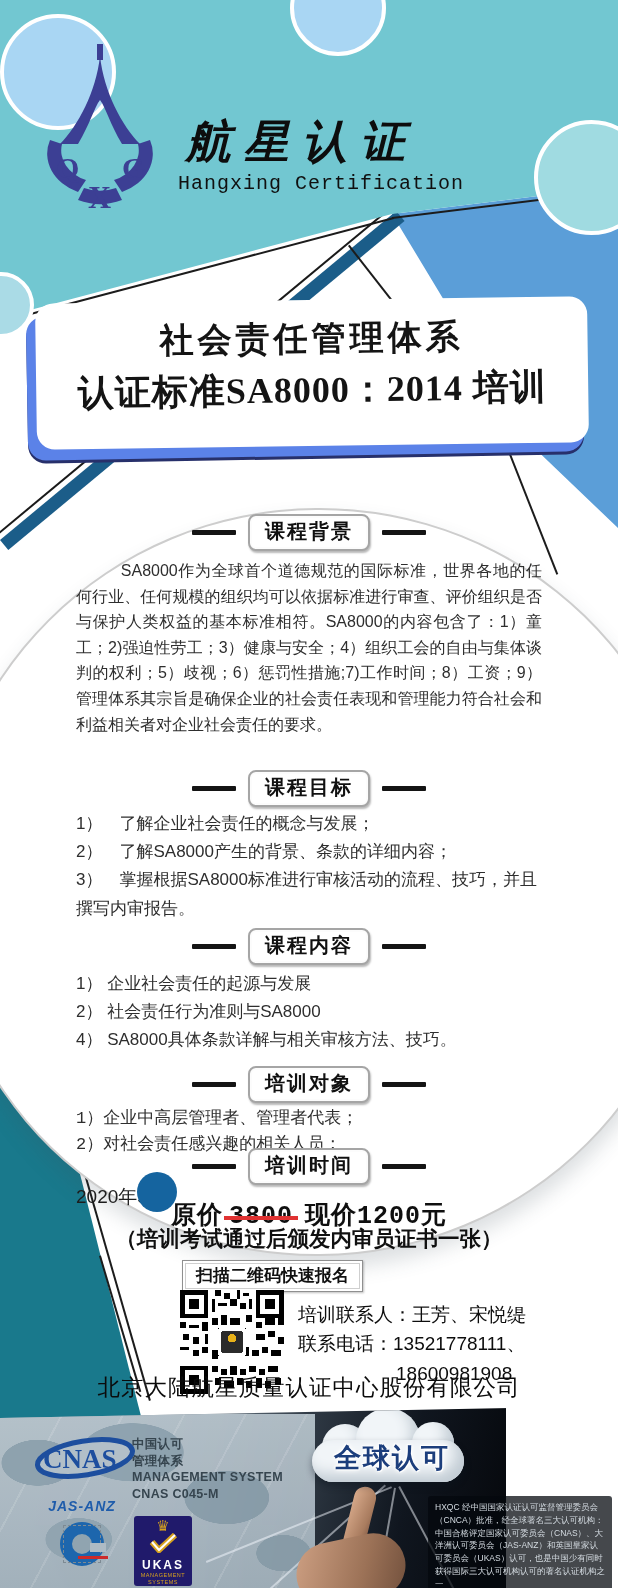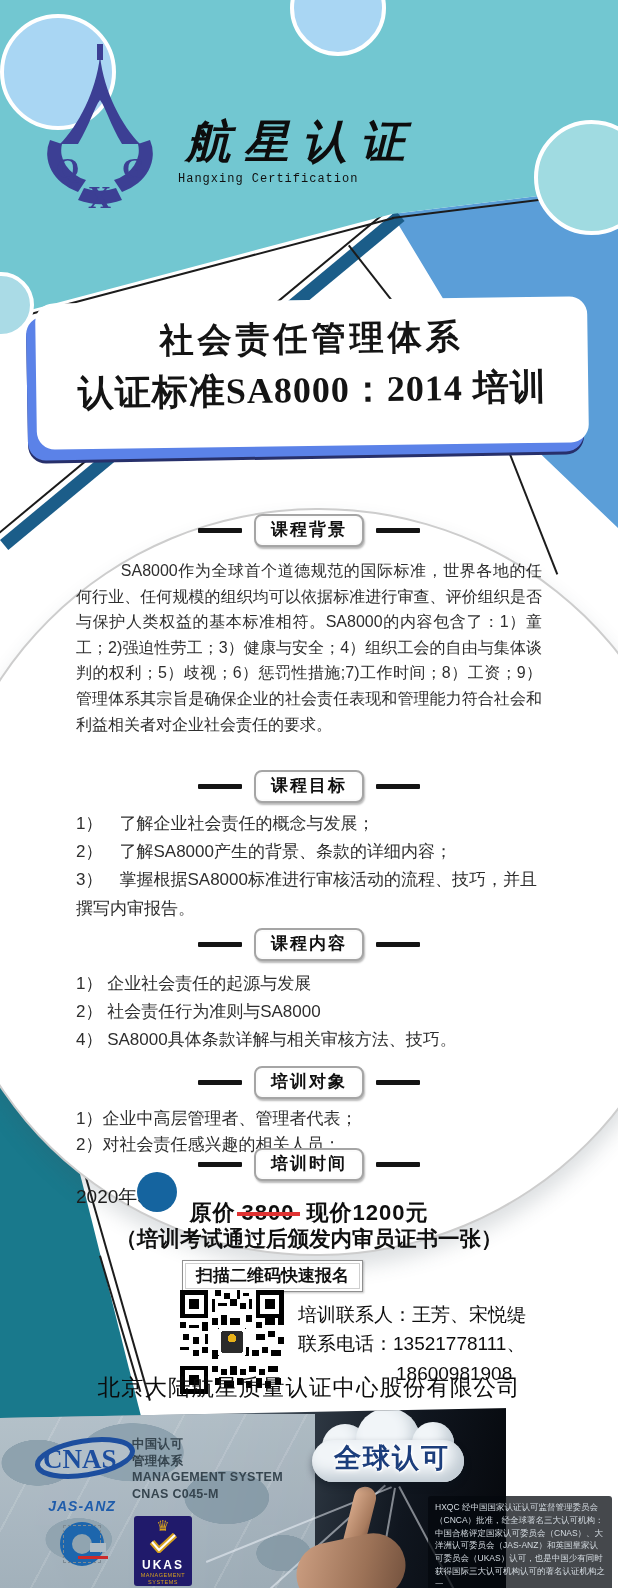--- a/index.html
+++ b/index.html
@@ -31,50 +31,50 @@
   .bubble { position:absolute; border-radius:50%; border:4px solid #ffffff; z-index:3; }
   .b1 { left:290px; top:-40px; width:96px;  height:96px;  background:#a9d6f3; }
   .b2 { left:0;     top:14px;  width:116px; height:116px; background:#a9d6f3; }
   .b3 { left:534px; top:120px; width:115px; height:115px; background:#a0dbe1; }
   .b4 { left:-32px; top:272px; width:66px;  height:66px;  background:#aadbe6; }
   .logo { position:absolute; left:38px; top:40px; z-index:4; }
   .brand-cn { position:absolute; left:186px; top:112px; z-index:4; width:300px;
     font-family:"Liberation Serif","DejaVu Serif",serif; font-weight:900; font-style:italic;
     font-size:45px; letter-spacing:13px; color:#0d0d0d; }
   .brand-en { position:absolute; left:178px; top:172px; z-index:4;
-    font-family:"Liberation Mono","DejaVu Sans Mono",monospace; font-size:12px; letter-spacing:1px; color:#101010; }
+    font-family:"Liberation Mono","DejaVu Sans Mono",monospace; font-size:20px; letter-spacing:1px; color:#101010; }
   
   .card-back { position:absolute; left:27px; top:312px; width:556px; height:144px; background:#5b82e8;
     border-radius:18px; transform:rotate(-1deg); box-shadow:0 3px 0 #27306b; z-index:5; }
   .card { position:absolute; left:36px; top:300px; width:552px; height:146px; background:#ffffff;
     border-radius:18px; transform:rotate(-0.8deg); z-index:6; text-align:center; padding-top:13px;
     font-family:"Liberation Serif","DejaVu Serif",serif; font-weight:700; color:#141414; }
   .card .t1 { font-size:34px; letter-spacing:4px; line-height:1.5; }
   .card .t2 { font-size:36px; letter-spacing:1px; line-height:1.45; }
   
   .big-circle { position:absolute; left:-62px; top:508px; width:760px; height:748px; background:#fff;
     border:2px solid #cdcdcd; border-radius:50%; transform:rotate(-6deg);
     box-shadow:0 12px 20px rgba(60,80,90,.18); z-index:4; }
   .dot-blue { position:absolute; left:137px; top:1172px; width:40px; height:40px; border-radius:50%;
     background:#15649f; z-index:11; }
   
   .content { position:absolute; inset:0; z-index:10; }
   .blk { position:absolute; left:76px; width:466px; }
   .sh { display:flex; justify-content:center; align-items:center; }
   .dash { width:44px; height:5px; background:#141414; margin:0 12px; border-radius:1px; }
   .sec-box { border:2px solid #a5a5a5; border-radius:8px; background:#fff; padding:2px 15px 4px;
-    font-size:17px; font-weight:700; color:#101010; letter-spacing:2px;
+    font-size:20px; font-weight:700; color:#101010; letter-spacing:2px;
     box-shadow:1px 2px 2px rgba(0,0,0,.28), inset 0 0 0 2px #fcfcfc; }
   .sh1 { top:514px; } .sh2 { top:770px; } .sh3 { top:928px; } .sh4 { top:1066px; } .sh5 { top:1148px; }
   .para { top:558px; font-size:16px; line-height:1.6; color:#2e2e2e; text-align:justify; text-indent:2.8em; }
-  .goals { top:810px; } .conts { top:970px; } .aud { top:1106px; }
+  .goals { top:810px; } .conts { top:970px; } .aud { top:1106px;font-family:Liberation Mono, monospace; }
   .goals div, .conts div { font-size:17px; line-height:1.66; color:#2e2e2e; }
   .aud div { font-size:17px; line-height:1.55; color:#2e2e2e; }
   .month { top:1184px; font-size:19px; color:#1d1d1d; }
-  .price { top:1198px; text-align:center; font-size:22px; font-weight:700; color:#0f0f0f; letter-spacing:1px; }
+  .price { top:1198px; text-align:center; font-size:25px; font-weight:700; color:#0f0f0f; letter-spacing:1px;font-family:Liberation Mono, monospace; }
   .price .strike { position:relative; padding:0 2px; margin-left:4px; }
   .price .strike::after { content:""; position:absolute; left:-3px; right:-3px; top:48%; height:4px; background:#e03232; }
   .price .new { margin-left:10px; }
   .cert-note { top:1224px; text-align:center; font-size:21.5px; font-weight:700; color:#101010; }
   
   .qr-label { position:absolute; left:158px; top:1260px; z-index:11; background:#fff;
     border:1px solid #8f8f8f; box-shadow:inset 0 0 0 2px #fff, inset 0 0 0 3px #cfcfcf, 1px 1px 2px rgba(0,0,0,.25);
     padding:3px 13px 4px; font-family:"Liberation Serif","DejaVu Serif",serif; font-weight:700; font-size:17px; color:#111;margin-left:24px; }
   .qr { position:absolute; left:180px; top:1290px; width:104px; height:104px; z-index:11; background:#fff; }
   .contacts { position:absolute; left:298px; top:1300px; width:268px; z-index:11;

